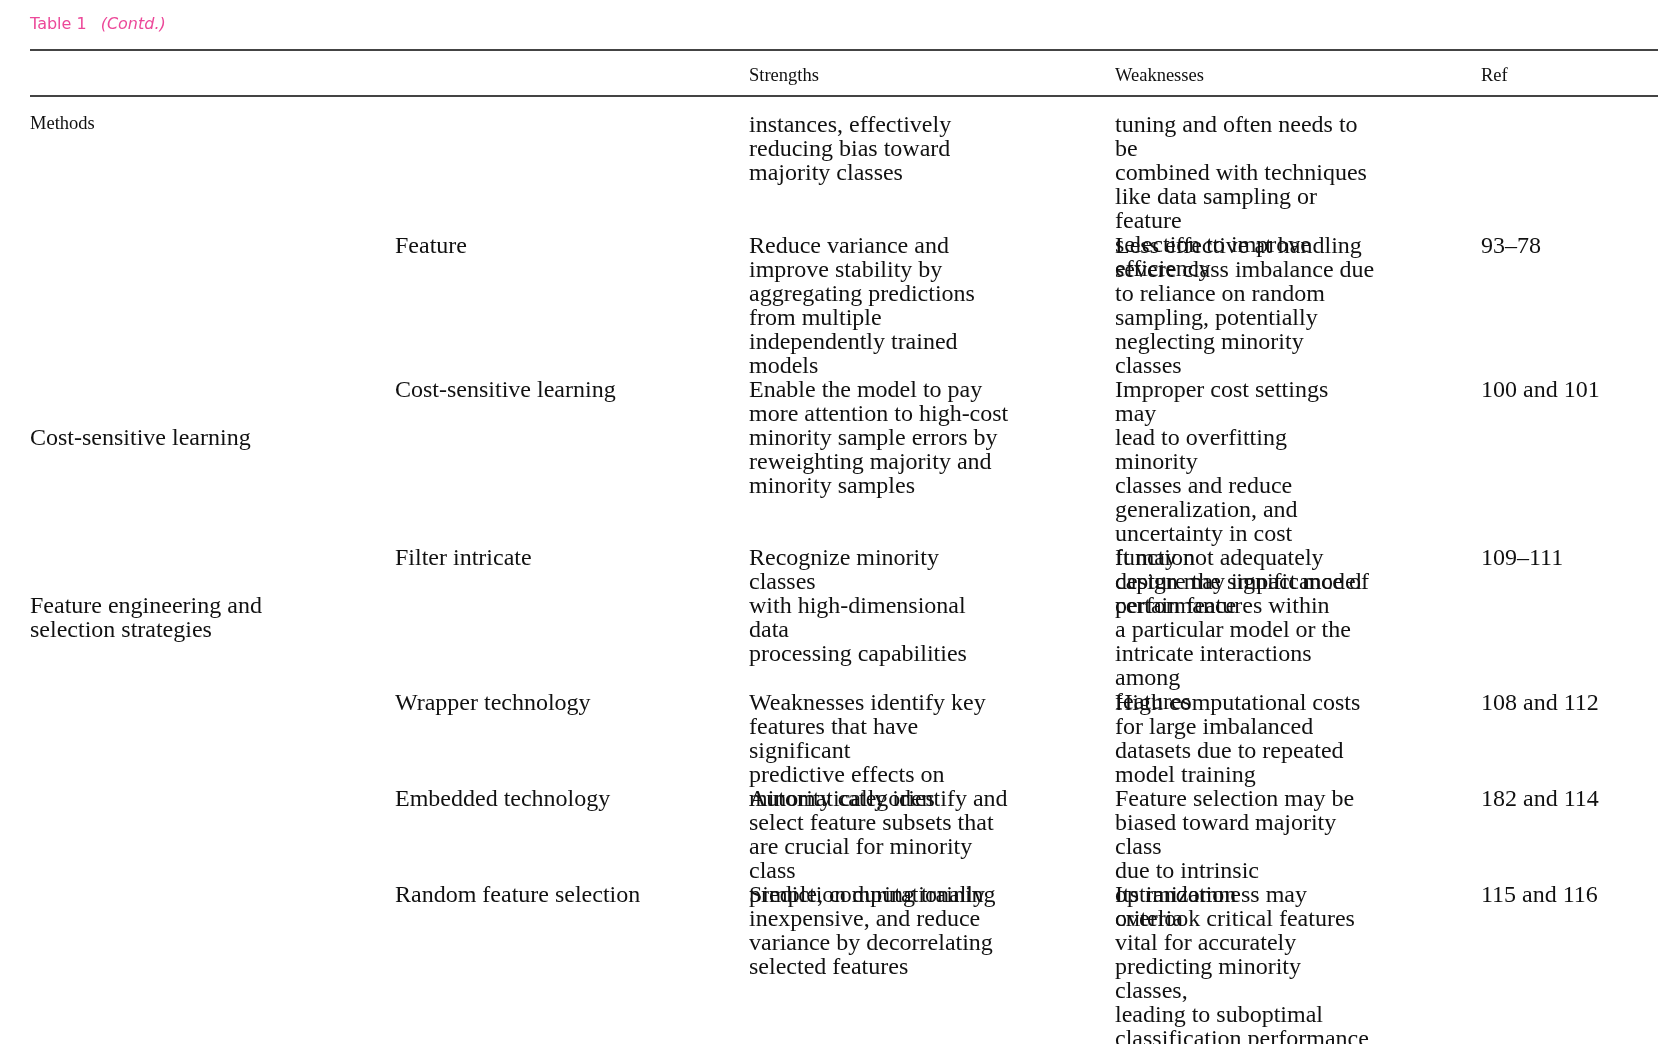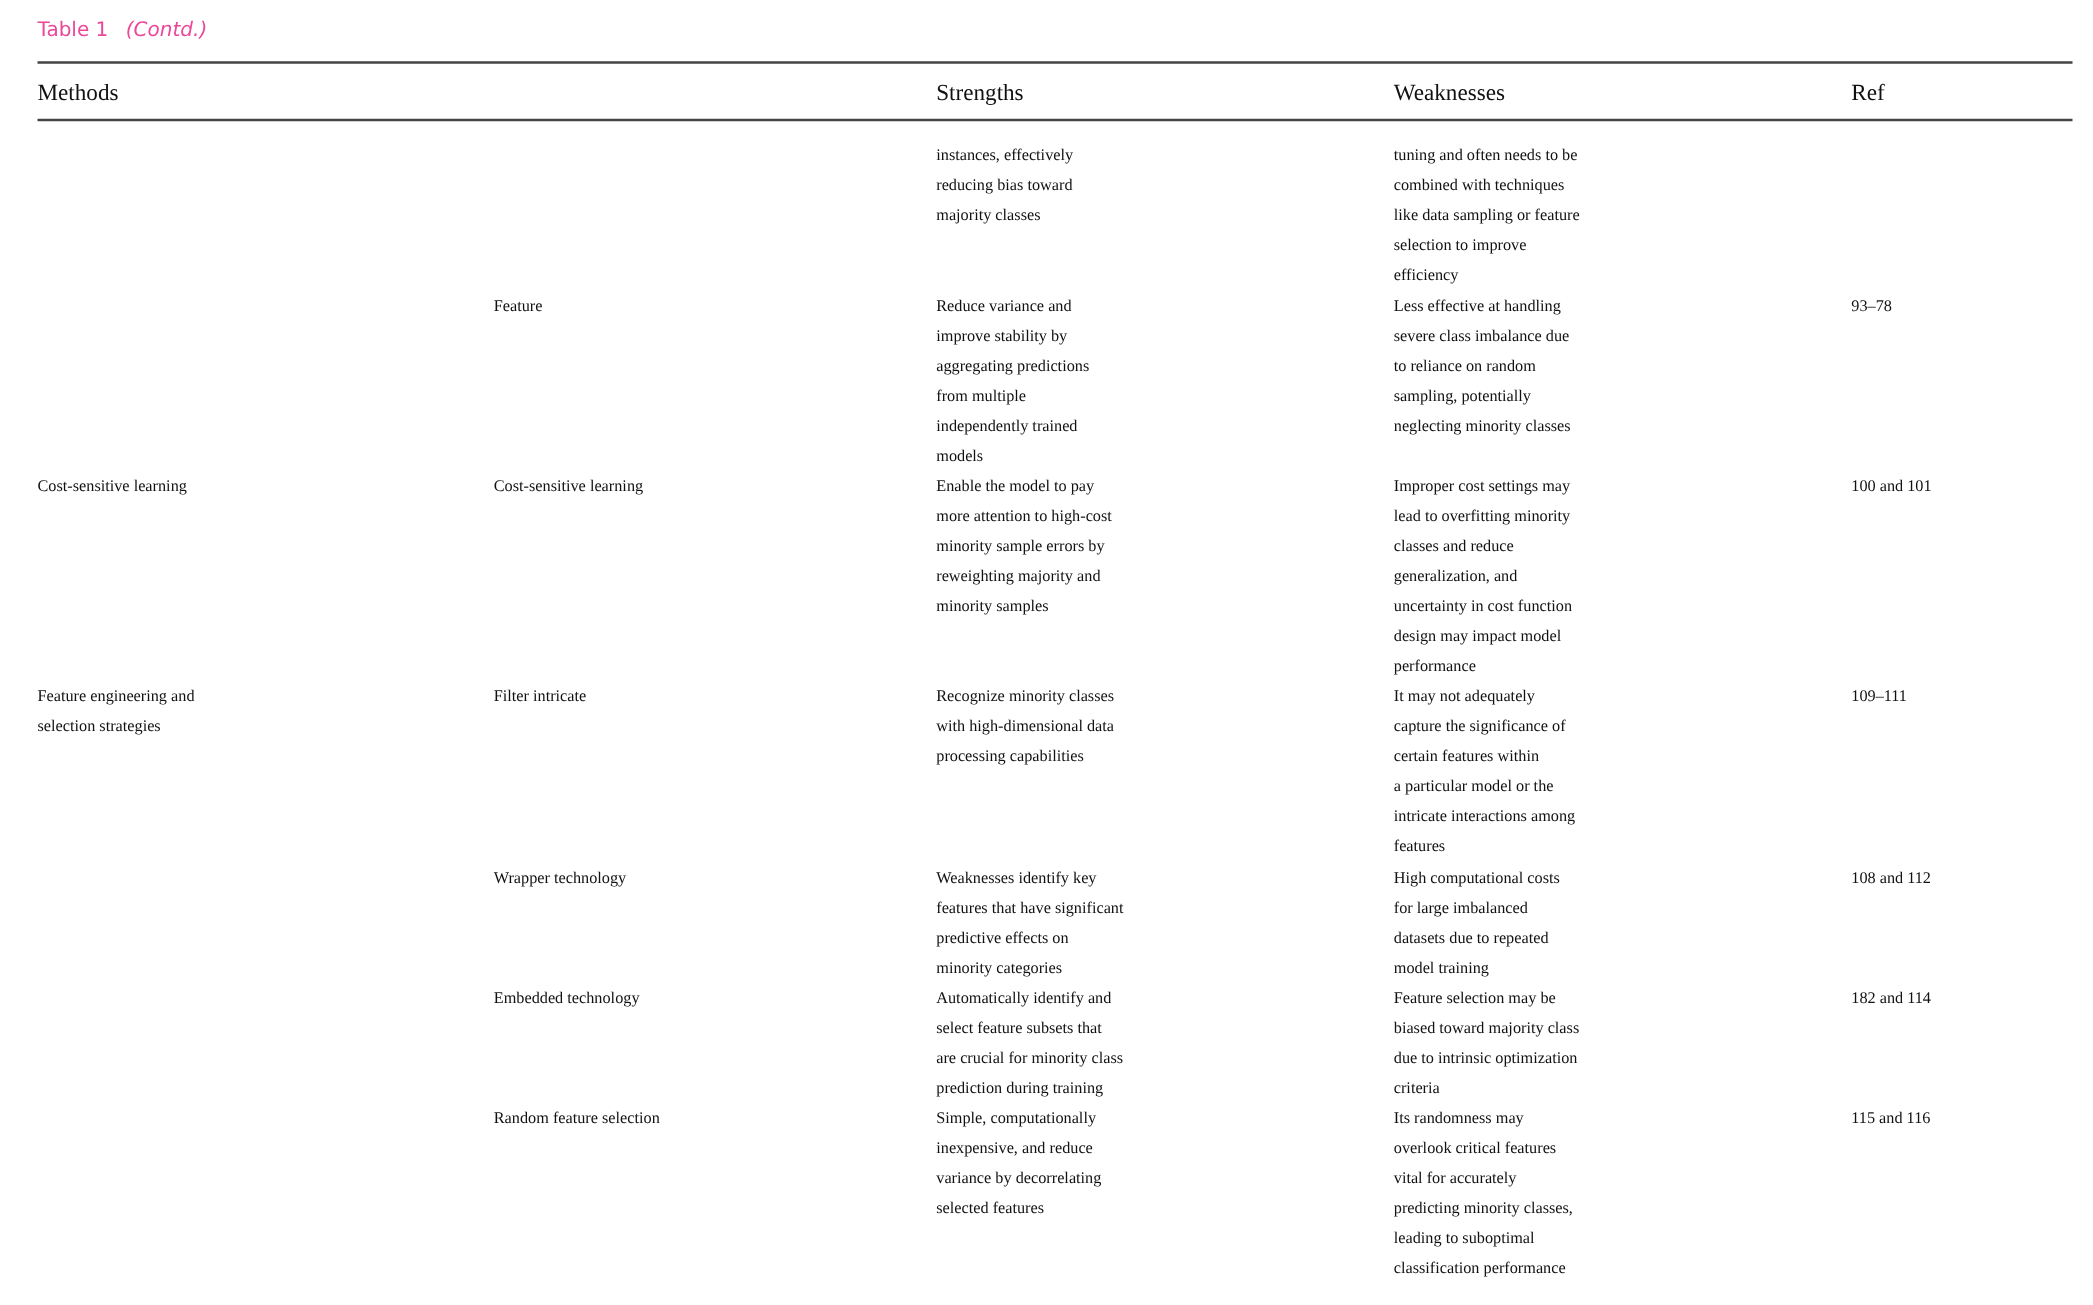--- a/index.html
+++ b/index.html
@@ -4,22 +4,22 @@
 <style>
   html, body { margin:0; padding:0; background:#ffffff; }
   body { width:1674px; height:1044px; position:relative; overflow:hidden; color:#111; }
   .caption { position:absolute; left:30px; top:14px; font-family:"DejaVu Sans", sans-serif; font-size:16px; color:#ec4899; }
   .caption .label { }
   .caption .contd { font-style:italic; margin-left:14px; }
   .rule { position:absolute; left:30px; width:1628px; height:2px; background:#444; }
   .rule.top { top:49px; }
   .rule.mid { top:95px; }
   .hdr { position:absolute; top:65px; font-family:"Liberation Serif", serif; font-size:18.5px; }
-  .cell { position:absolute; font-family:"Liberation Serif", serif; font-size:13px; line-height:24px; white-space:pre-line; color:#111; }
-  .c1 { left:30px; width:330px; }
+  .cell { position:absolute; font-family:"Liberation Serif", serif; font-size:24px; line-height:24px; white-space:pre-line; color:#111; }
+  .c1 { left:30px; width:330px;margin-top:48px; }
   .c2 { left:395px; width:330px; }
   .c3 { left:749px; width:260px; }
   .c4 { left:1115px; width:260px; }
   .c5 { left:1481px; width:170px; }
 </style>
 </head>
 <body>
 
 <div class="caption">
   <span class="label">Table 1</span><span class="contd">(Contd.)</span>

